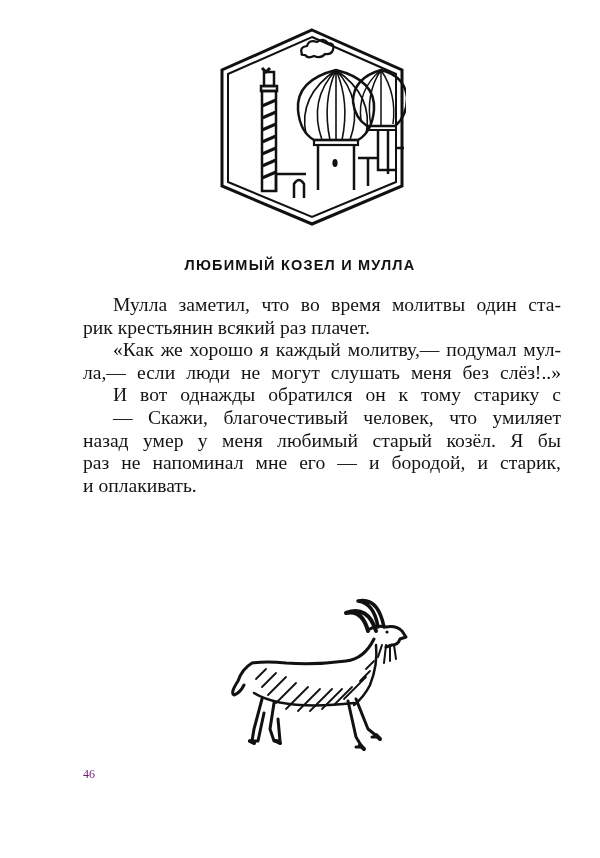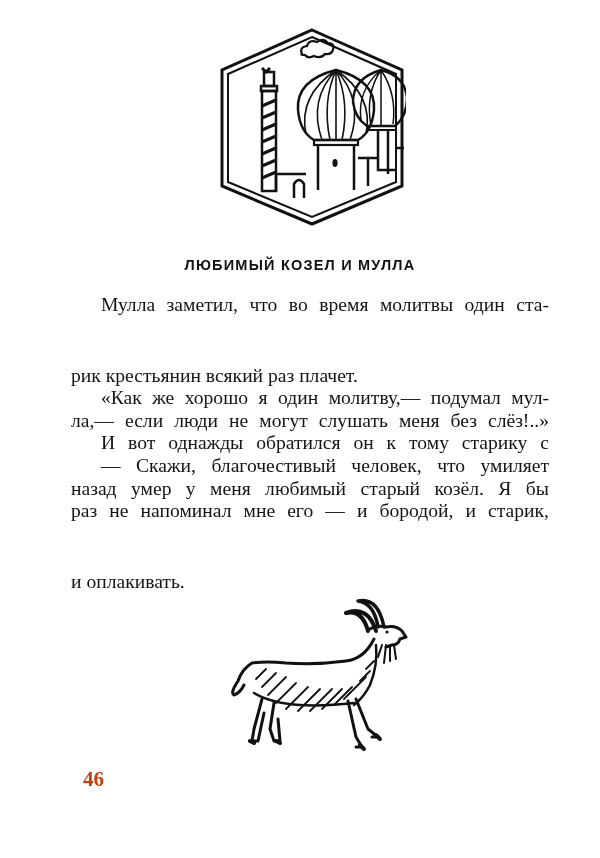--- a/index.html
+++ b/index.html
@@ -14,31 +14,31 @@
     .page { position: absolute; inset: 0; }
     .emblem { position: absolute; left: 218px; top: 28px; width: 188px; height: 198px; }
     .title {
       position: absolute; left: 0; right: 0; top: 257px;
       text-align: center;
       font-family: "Liberation Sans", "DejaVu Sans", sans-serif;
       font-weight: bold; font-size: 14.5px; letter-spacing: 1.2px;
       color: #111;
     }
     .text {
-      position: absolute; left: 71px; top: 294px; width: 478px;
+      position: absolute; left: 83px; top: 294px; width: 478px;
       font-size: 19.6px; line-height: 22.6px;
       color: #141414;
     }
     .line { display: block; white-space: nowrap; text-align: justify; text-align-last: justify; height: 22.6px; overflow: visible; }
     .line.indent { padding-left: 30px; }
-    .line.last { text-align-last: left; margin-top: 48px; }
+    .line.last { text-align-last: left; }
     .goat { position: absolute; left: 226px; top: 583px; width: 190px; height: 185px; }
     .page-number {
       position: absolute; left: 83px; top: 767px;
-      font-size: 21px; font-weight: bold; color: #c2410c;
+      font-size: 12px; font-weight: normal; color: #701a75;
       font-family: "Liberation Serif", serif;
     }
   </style>
 </head>
 <body>
 
 <div class="page">
 
   <svg class="emblem" viewBox="0 0 188 198" xmlns="http://www.w3.org/2000/svg">
     <g fill="none" stroke="#111" stroke-linejoin="miter">
@@ -71,21 +71,21 @@
       <path d="M160,102 v40 h18 M170,102 v44 M178,120 h8" stroke-width="2.5"></path>
       <path d="M140,130 h20 M150,130 v28" stroke-width="2.5"></path>
     </g>
   </svg>
 
   <div class="title">ЛЮБИМЫЙ КОЗЕЛ И МУЛЛА</div>
 
   <div class="text">
     <span class="line indent">Мулла заметил, что во время молитвы один ста-</span>
     <span class="line last">рик крестьянин всякий раз плачет.</span>
-    <span class="line indent">«Как же хорошо я один молитву,— подумал мул-</span>
+    <span class="line indent">«Как же хорошо я каждый молитву,— подумал мул-</span>
     <span class="line">ла,— если люди не могут слушать меня без слёз!..»</span>
     <span class="line indent">И вот однажды обратился он к тому старику с</span>
     <span class="line indent">— Скажи, благочестивый человек, что умиляет</span>
     <span class="line">назад умер у меня любимый старый козёл. Я бы</span>
     <span class="line">раз не напоминал мне его — и бородой, и старик,</span>
     <span class="line last">и оплакивать.</span>
   </div>
 
   <svg class="goat" viewBox="0 0 190 185" xmlns="http://www.w3.org/2000/svg">
     <g fill="none" stroke="#111" stroke-linecap="round" stroke-linejoin="round">

